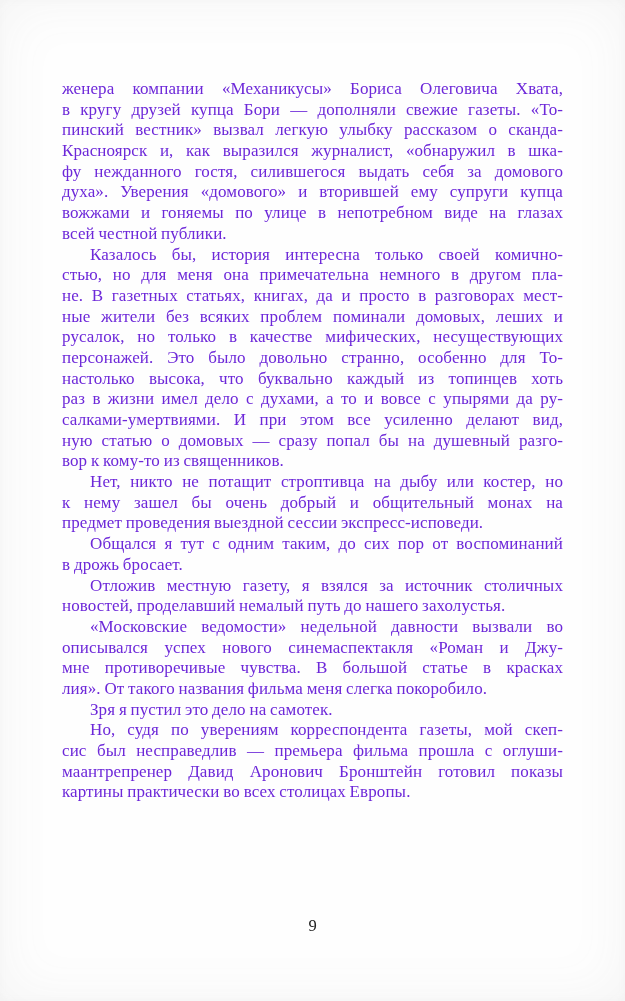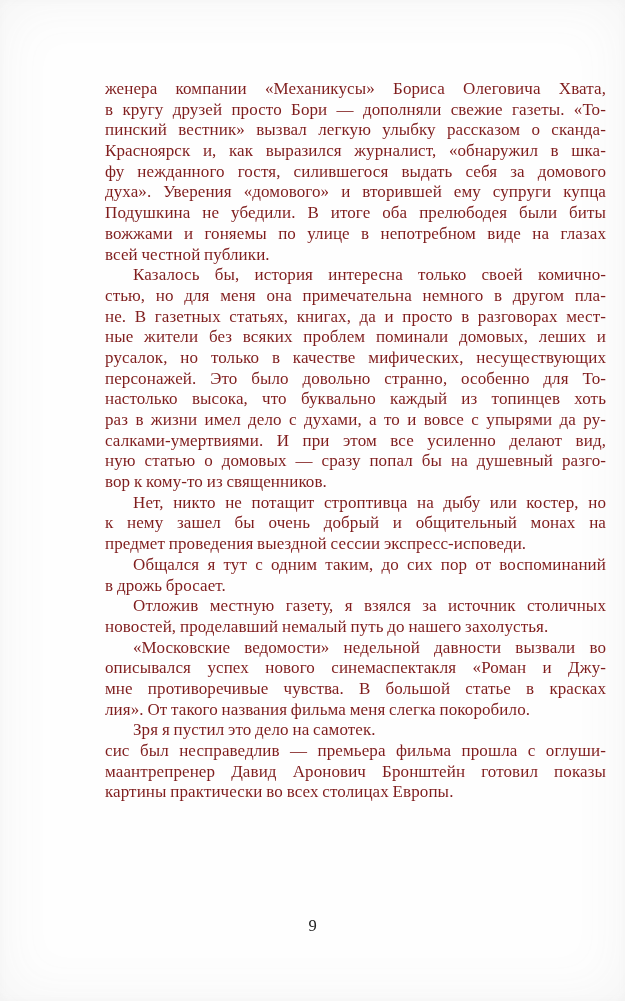--- a/index.html
+++ b/index.html
@@ -24,24 +24,23 @@
     box-shadow: inset 0 0 55px rgba(120,120,120,0.07),
                 inset 0 0 8px rgba(150,150,150,0.05);
   }
   .text-block {
     position: absolute;
     left: 62px;
     top: 79px;
     width: 501px;
     font-size: 17px;
     line-height: 20.7px;
-    color: #7f1d1d;
+    color: #6d28d9;
     letter-spacing: 0.1px;
     word-spacing: -0.6px;
-    margin-left: 43px;
   }
   .paragraph { margin: 0; padding: 0; }
   .line {
     text-align: justify;
     white-space: normal;
     overflow: hidden;
     height: 20.7px;
   }
   .line.just {
     text-align-last: justify;
@@ -59,26 +58,25 @@
     color: #222222;
   }
 </style>
 </head>
 <body>
 
 <div class="page">
   <div class="text-block">
       <div class="paragraph">
         <div class="line just">женера компании «Механикусы» Бориса Олеговича Хвата,</div>
-        <div class="line just">в кругу друзей просто Бори — дополняли свежие газеты. «То-</div>
+        <div class="line just">в кругу друзей купца Бори — дополняли свежие газеты. «То-</div>
         <div class="line just">пинский вестник» вызвал легкую улыбку рассказом о сканда-</div>
         <div class="line just">Красноярск и, как выразился журналист, «обнаружил в шка-</div>
         <div class="line just">фу нежданного гостя, силившегося выдать себя за домового</div>
         <div class="line just">духа». Уверения «домового» и вторившей ему супруги купца</div>
-        <div class="line just">Подушкина не убедили. В итоге оба прелюбодея были биты</div>
         <div class="line just">вожжами и гоняемы по улице в непотребном виде на глазах</div>
         <div class="line">всей честной публики.</div>
       </div>
       <div class="paragraph">
         <div class="line just indent">Казалось бы, история интересна только своей комично-</div>
         <div class="line just">стью, но для меня она примечательна немного в другом пла-</div>
         <div class="line just">не. В газетных статьях, книгах, да и просто в разговорах мест-</div>
         <div class="line just">ные жители без всяких проблем поминали домовых, леших и</div>
         <div class="line just">русалок, но только в качестве мифических, несуществующих</div>
         <div class="line just">персонажей. Это было довольно странно, особенно для То-</div>
@@ -104,19 +102,20 @@
       <div class="paragraph">
         <div class="line just indent">«Московские ведомости» недельной давности вызвали во</div>
         <div class="line just">описывался успех нового синемаспектакля «Роман и Джу-</div>
         <div class="line just">мне противоречивые чувства. В большой статье в красках</div>
         <div class="line">лия». От такого названия фильма меня слегка покоробило.</div>
       </div>
       <div class="paragraph">
         <div class="line indent">Зря я пустил это дело на самотек.</div>
       </div>
       <div class="paragraph">
+        <div class="line just indent">Но, судя по уверениям корреспондента газеты, мой скеп-</div>
         <div class="line just">сис был несправедлив — премьера фильма прошла с оглуши-</div>
         <div class="line just">маантрепренер Давид Аронович Бронштейн готовил показы</div>
         <div class="line">картины практически во всех столицах Европы.</div>
       </div>
     </div>
   <div class="page-number">9</div>
 </div>
 
 </body></html>

